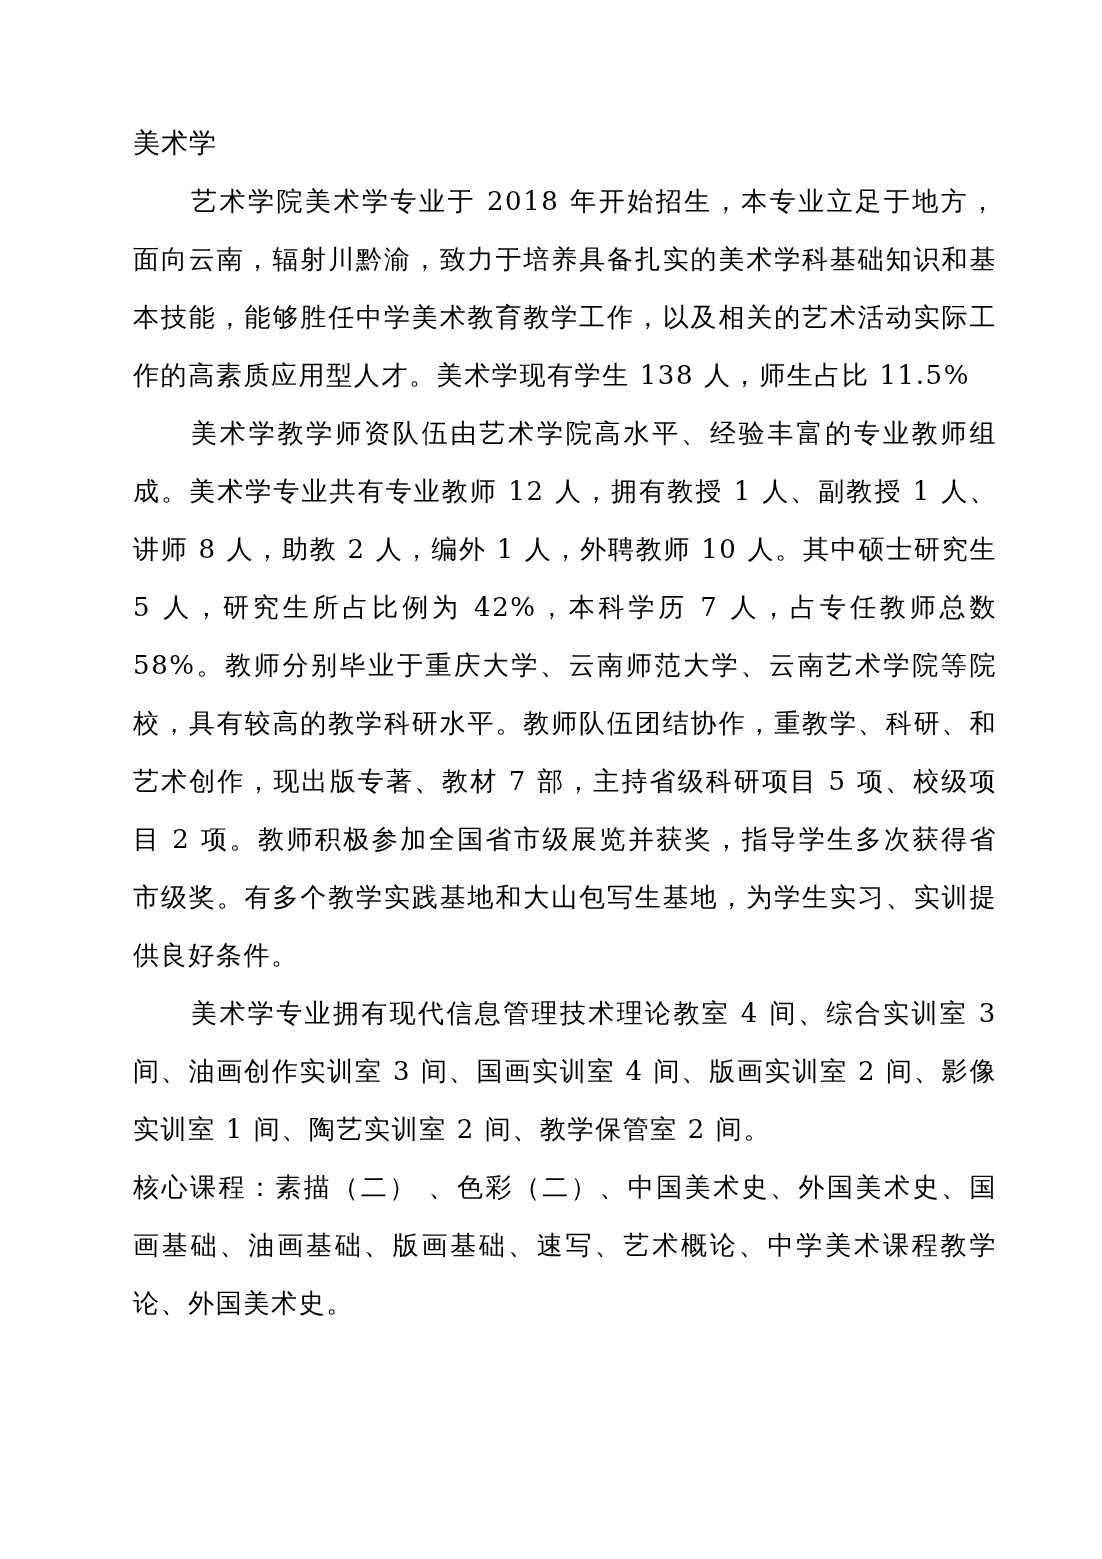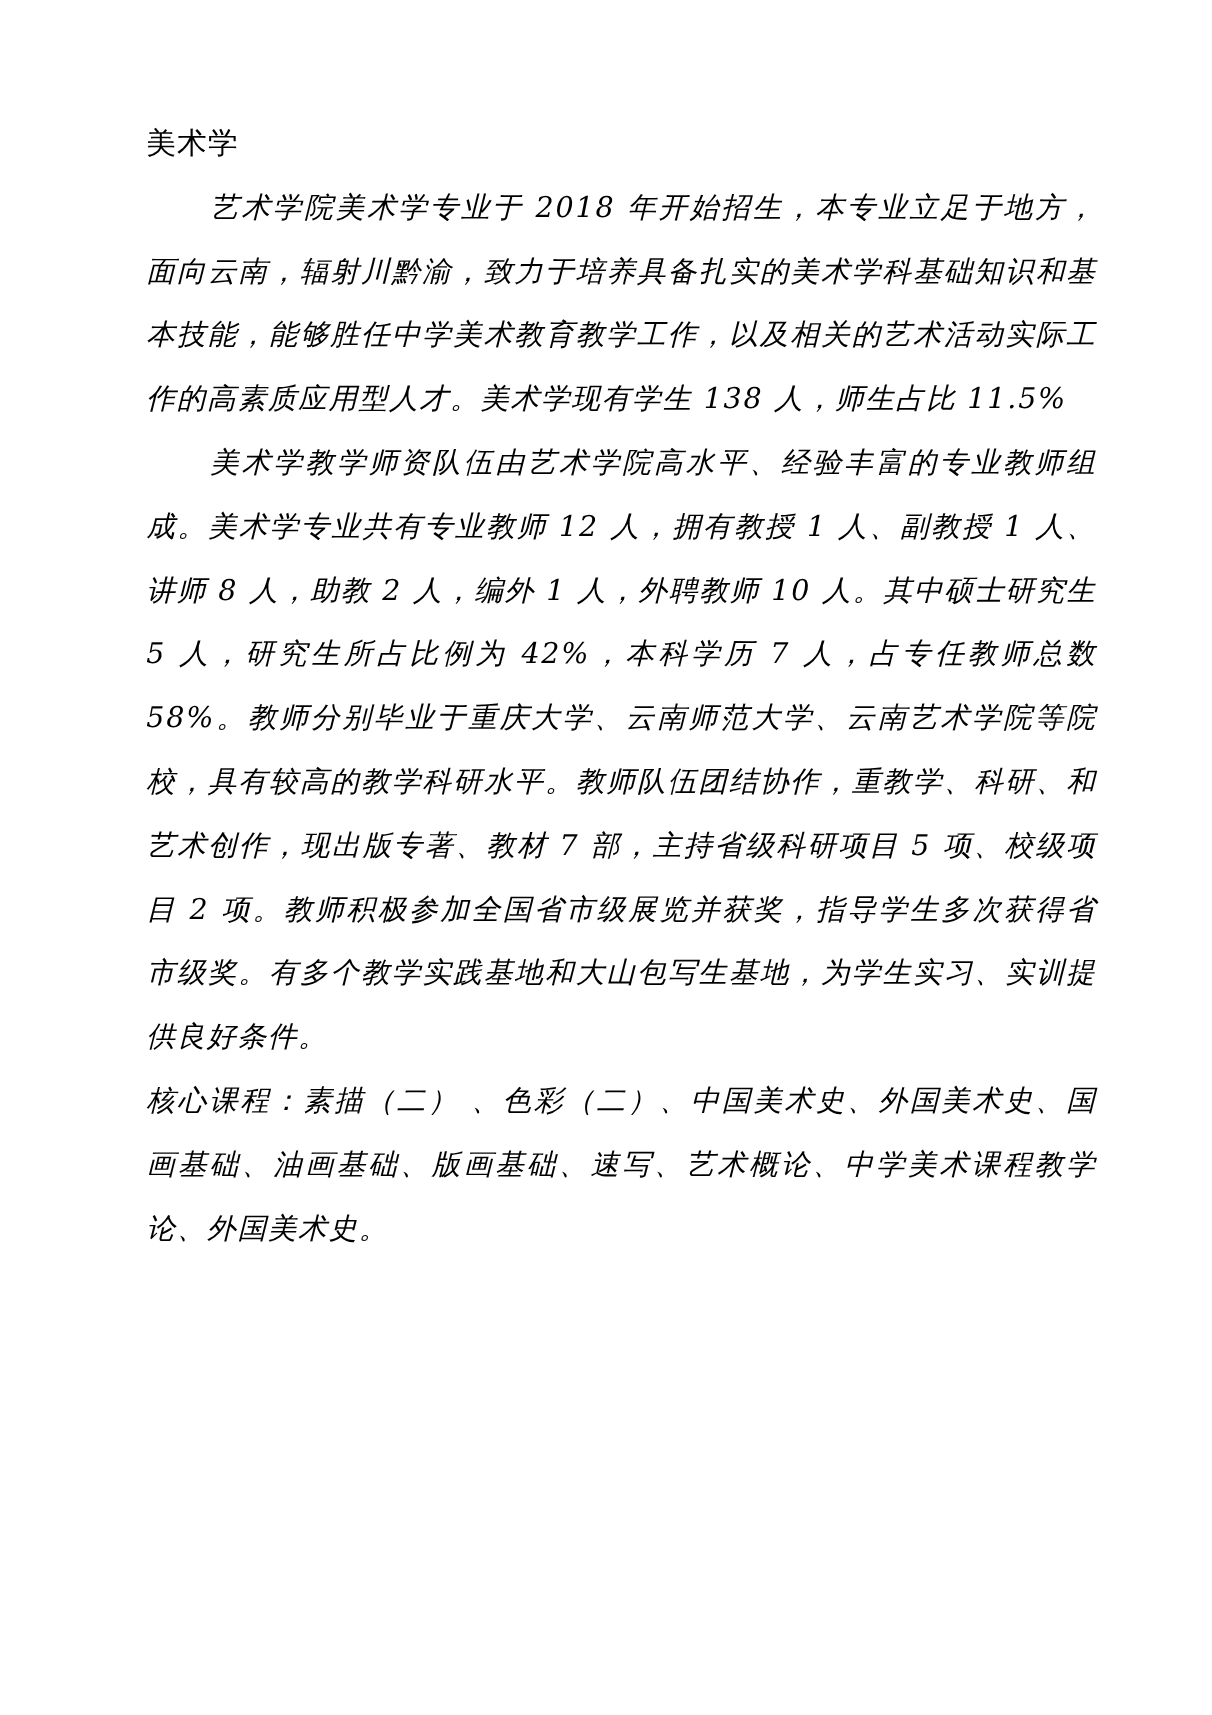--- a/index.html
+++ b/index.html
@@ -11,49 +11,49 @@
       width: 1102px;
       height: 1559px;
       position: relative;
       overflow: hidden;
       color: #000000;
       font-family: "DejaVu Serif", "Liberation Serif", serif;
     }
     .page {
       position: absolute;
       left: 133px;
-      top: 102px;
+      top: 114px;
       width: 864px;
     }
     .doc-title {
       font-size: 27px;
       line-height: 58px;
       height: 58px;
       margin: 0;
       font-weight: normal;
       letter-spacing: 1px;
     }
     .para {
       font-size: 26px;
       line-height: 58px;
       margin: 0;
       text-align: justify;
       text-justify: inter-character;
       letter-spacing: 1.6px;
-      font-style: italic;
     }
     .para.indent {
       text-indent: 58px;
     }
     .title-gap {
       height: 0px;
     }
   </style>
 </head>
 <body>
 
 <div class="page">
   <h1 class="doc-title">美术学</h1>
   <div class="title-gap"></div>
   <p class="para indent">艺术学院美术学专业于 2018 年开始招生，本专业立足于地方，面向云南，辐射川黔渝，致力于培养具备扎实的美术学科基础知识和基本技能，能够胜任中学美术教育教学工作，以及相关的艺术活动实际工作的高素质应用型人才。美术学现有学生 138 人，师生占比 11.5%</p>
   <p class="para indent">美术学教学师资队伍由艺术学院高水平、经验丰富的专业教师组成。美术学专业共有专业教师 12 人，拥有教授 1 人、副教授 1 人、讲师 8 人，助教 2 人，编外 1 人，外聘教师 10 人。其中硕士研究生 5 人，研究生所占比例为 42%，本科学历 7 人，占专任教师总数 58%。教师分别毕业于重庆大学、云南师范大学、云南艺术学院等院校，具有较高的教学科研水平。教师队伍团结协作，重教学、科研、和艺术创作，现出版专著、教材 7 部，主持省级科研项目 5 项、校级项目 2 项。教师积极参加全国省市级展览并获奖，指导学生多次获得省市级奖。有多个教学实践基地和大山包写生基地，为学生实习、实训提供良好条件。</p>
+  <p class="para indent">美术学专业拥有现代信息管理技术理论教室 4 间、综合实训室 3 间、油画创作实训室 3 间、国画实训室 4 间、版画实训室 2 间、影像实训室 1 间、陶艺实训室 2 间、教学保管室 2 间。</p>
   <p class="para">核心课程：素描（二） 、色彩（二）、中国美术史、外国美术史、国画基础、油画基础、版画基础、速写、艺术概论、中学美术课程教学论、外国美术史。</p>
 </div>
 
 </body></html>

